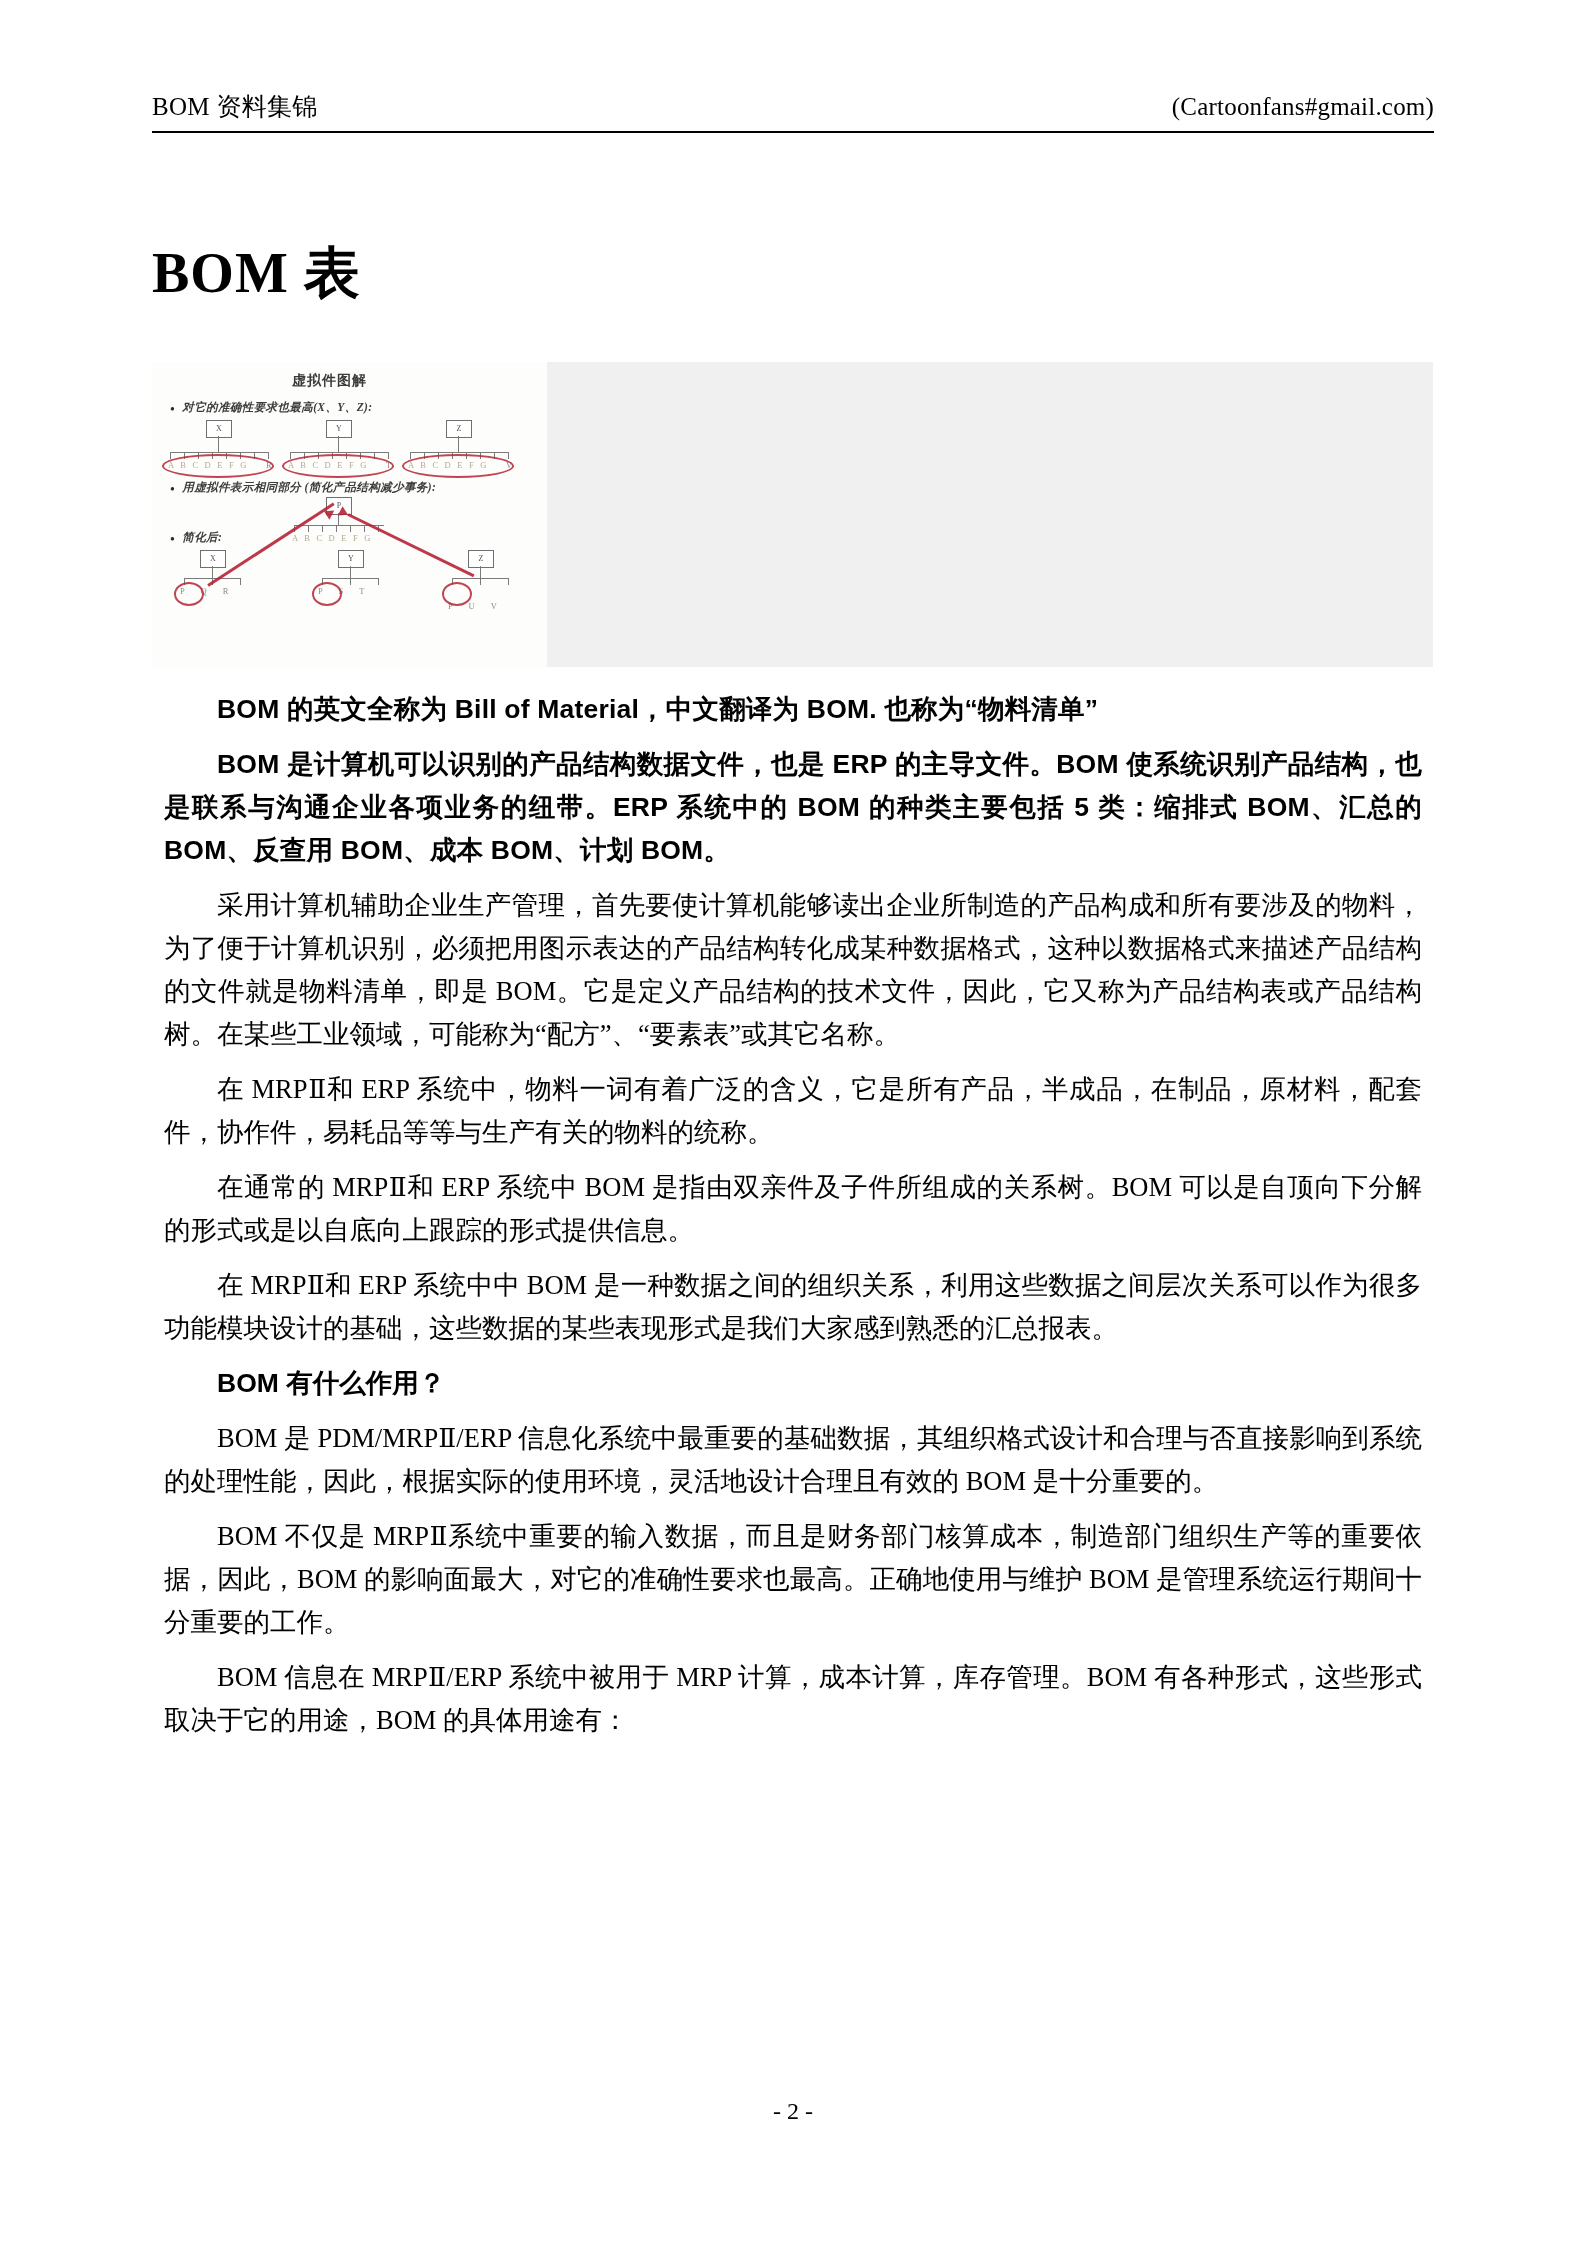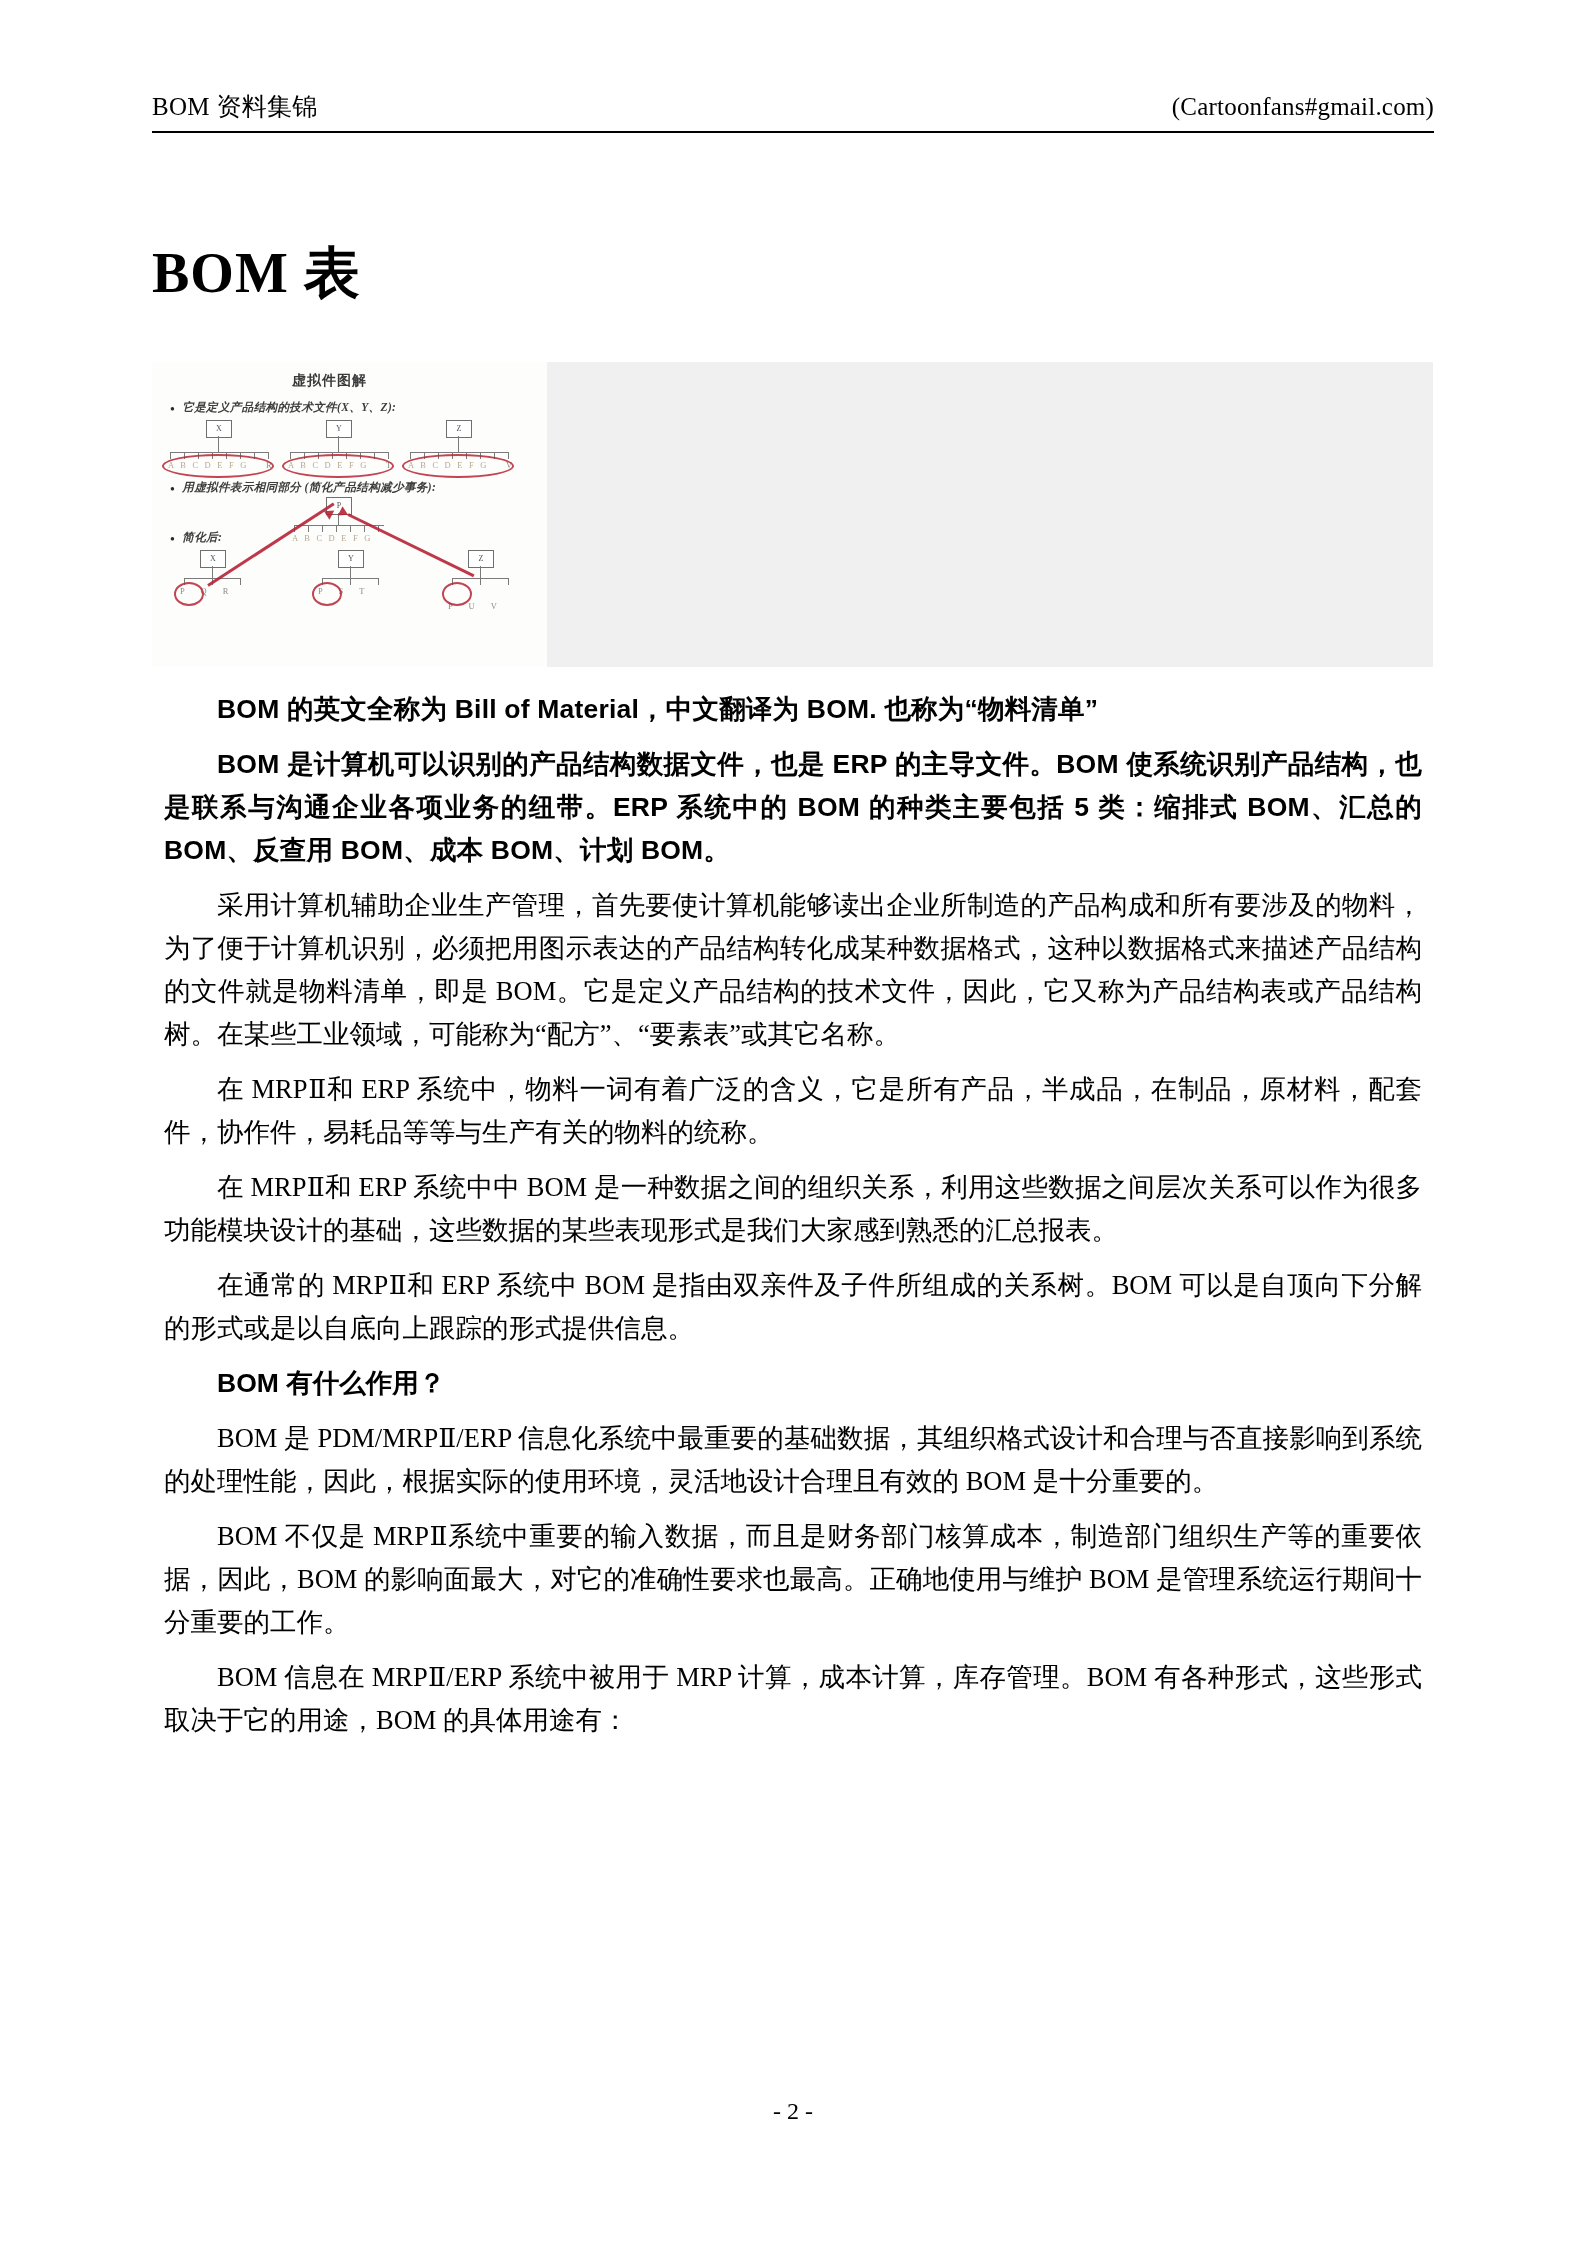--- a/index.html
+++ b/index.html
@@ -222,21 +222,21 @@
   </div>
   <div class="header-rule"></div>
 
   <div class="doc-title">BOM 表</div>
 
   <div class="figure-wrap">
     <div class="figure-inner">
 
       <div class="fig-cap">虚拟件图解</div>
 
-      <div class="fig-bullet fig-b1">它是定义产品结构的技术文件(X、Y、Z):</div>
+      <div class="fig-bullet fig-b1">对它的准确性要求也最高(X、Y、Z):</div>
 
       <div class="tree" style="left:14px; top:58px; width:110px; height:52px;">
         <div class="node" style="left:40px; top:0;">X</div>
         <div class="stem" style="left:52px; top:16px; height:16px;"></div>
         <div class="bar" style="left:4px; top:32px; width:98px;"></div>
         <div class="tick" style="left:4px;  top:32px;"></div>
         <div class="tick" style="left:18px; top:32px;"></div>
         <div class="tick" style="left:32px; top:32px;"></div>
         <div class="tick" style="left:46px; top:32px;"></div>
         <div class="tick" style="left:60px; top:32px;"></div>
@@ -338,22 +338,22 @@
       <div class="arrow-line" style="left:196px; top:151px; width:140px; transform:rotate(26deg);"></div>
       <div class="arrow-head" style="left:185px; top:146px; transform:rotate(147deg);"></div>
     </div>
   </div>
 
   <div class="body">
     <p class="para bold">BOM 的英文全称为 Bill of Material，中文翻译为 BOM. 也称为“物料清单”</p>
     <p class="para bold">BOM 是计算机可以识别的产品结构数据文件，也是 ERP 的主导文件。BOM 使系统识别产品结构，也是联系与沟通企业各项业务的纽带。ERP 系统中的 BOM 的种类主要包括 5 类：缩排式 BOM、汇总的 BOM、反查用 BOM、成本 BOM、计划 BOM。</p>
     <p class="para">采用计算机辅助企业生产管理，首先要使计算机能够读出企业所制造的产品构成和所有要涉及的物料，为了便于计算机识别，必须把用图示表达的产品结构转化成某种数据格式，这种以数据格式来描述产品结构的文件就是物料清单，即是 BOM。它是定义产品结构的技术文件，因此，它又称为产品结构表或产品结构树。在某些工业领域，可能称为“配方”、“要素表”或其它名称。</p>
     <p class="para">在 MRPⅡ和 ERP 系统中，物料一词有着广泛的含义，它是所有产品，半成品，在制品，原材料，配套件，协作件，易耗品等等与生产有关的物料的统称。</p>
+    <p class="para">在通常的 MRPⅡ和 ERP 系统中 BOM 是指由双亲件及子件所组成的关系树。BOM 可以是自顶向下分解的形式或是以自底向上跟踪的形式提供信息。</p>
     <p class="para">在 MRPⅡ和 ERP 系统中中 BOM 是一种数据之间的组织关系，利用这些数据之间层次关系可以作为很多功能模块设计的基础，这些数据的某些表现形式是我们大家感到熟悉的汇总报表。</p>
-    <p class="para">在通常的 MRPⅡ和 ERP 系统中 BOM 是指由双亲件及子件所组成的关系树。BOM 可以是自顶向下分解的形式或是以自底向上跟踪的形式提供信息。</p>
     <p class="para heading">BOM 有什么作用？</p>
     <p class="para">BOM 是 PDM/MRPⅡ/ERP 信息化系统中最重要的基础数据，其组织格式设计和合理与否直接影响到系统的处理性能，因此，根据实际的使用环境，灵活地设计合理且有效的 BOM 是十分重要的。</p>
     <p class="para">BOM 不仅是 MRPⅡ系统中重要的输入数据，而且是财务部门核算成本，制造部门组织生产等的重要依据，因此，BOM 的影响面最大，对它的准确性要求也最高。正确地使用与维护 BOM 是管理系统运行期间十分重要的工作。</p>
     <p class="para">BOM 信息在 MRPⅡ/ERP 系统中被用于 MRP 计算，成本计算，库存管理。BOM 有各种形式，这些形式取决于它的用途，BOM 的具体用途有：</p>
   </div>
 
   <div class="footer">- 2 -</div>
 
 </div>
 

